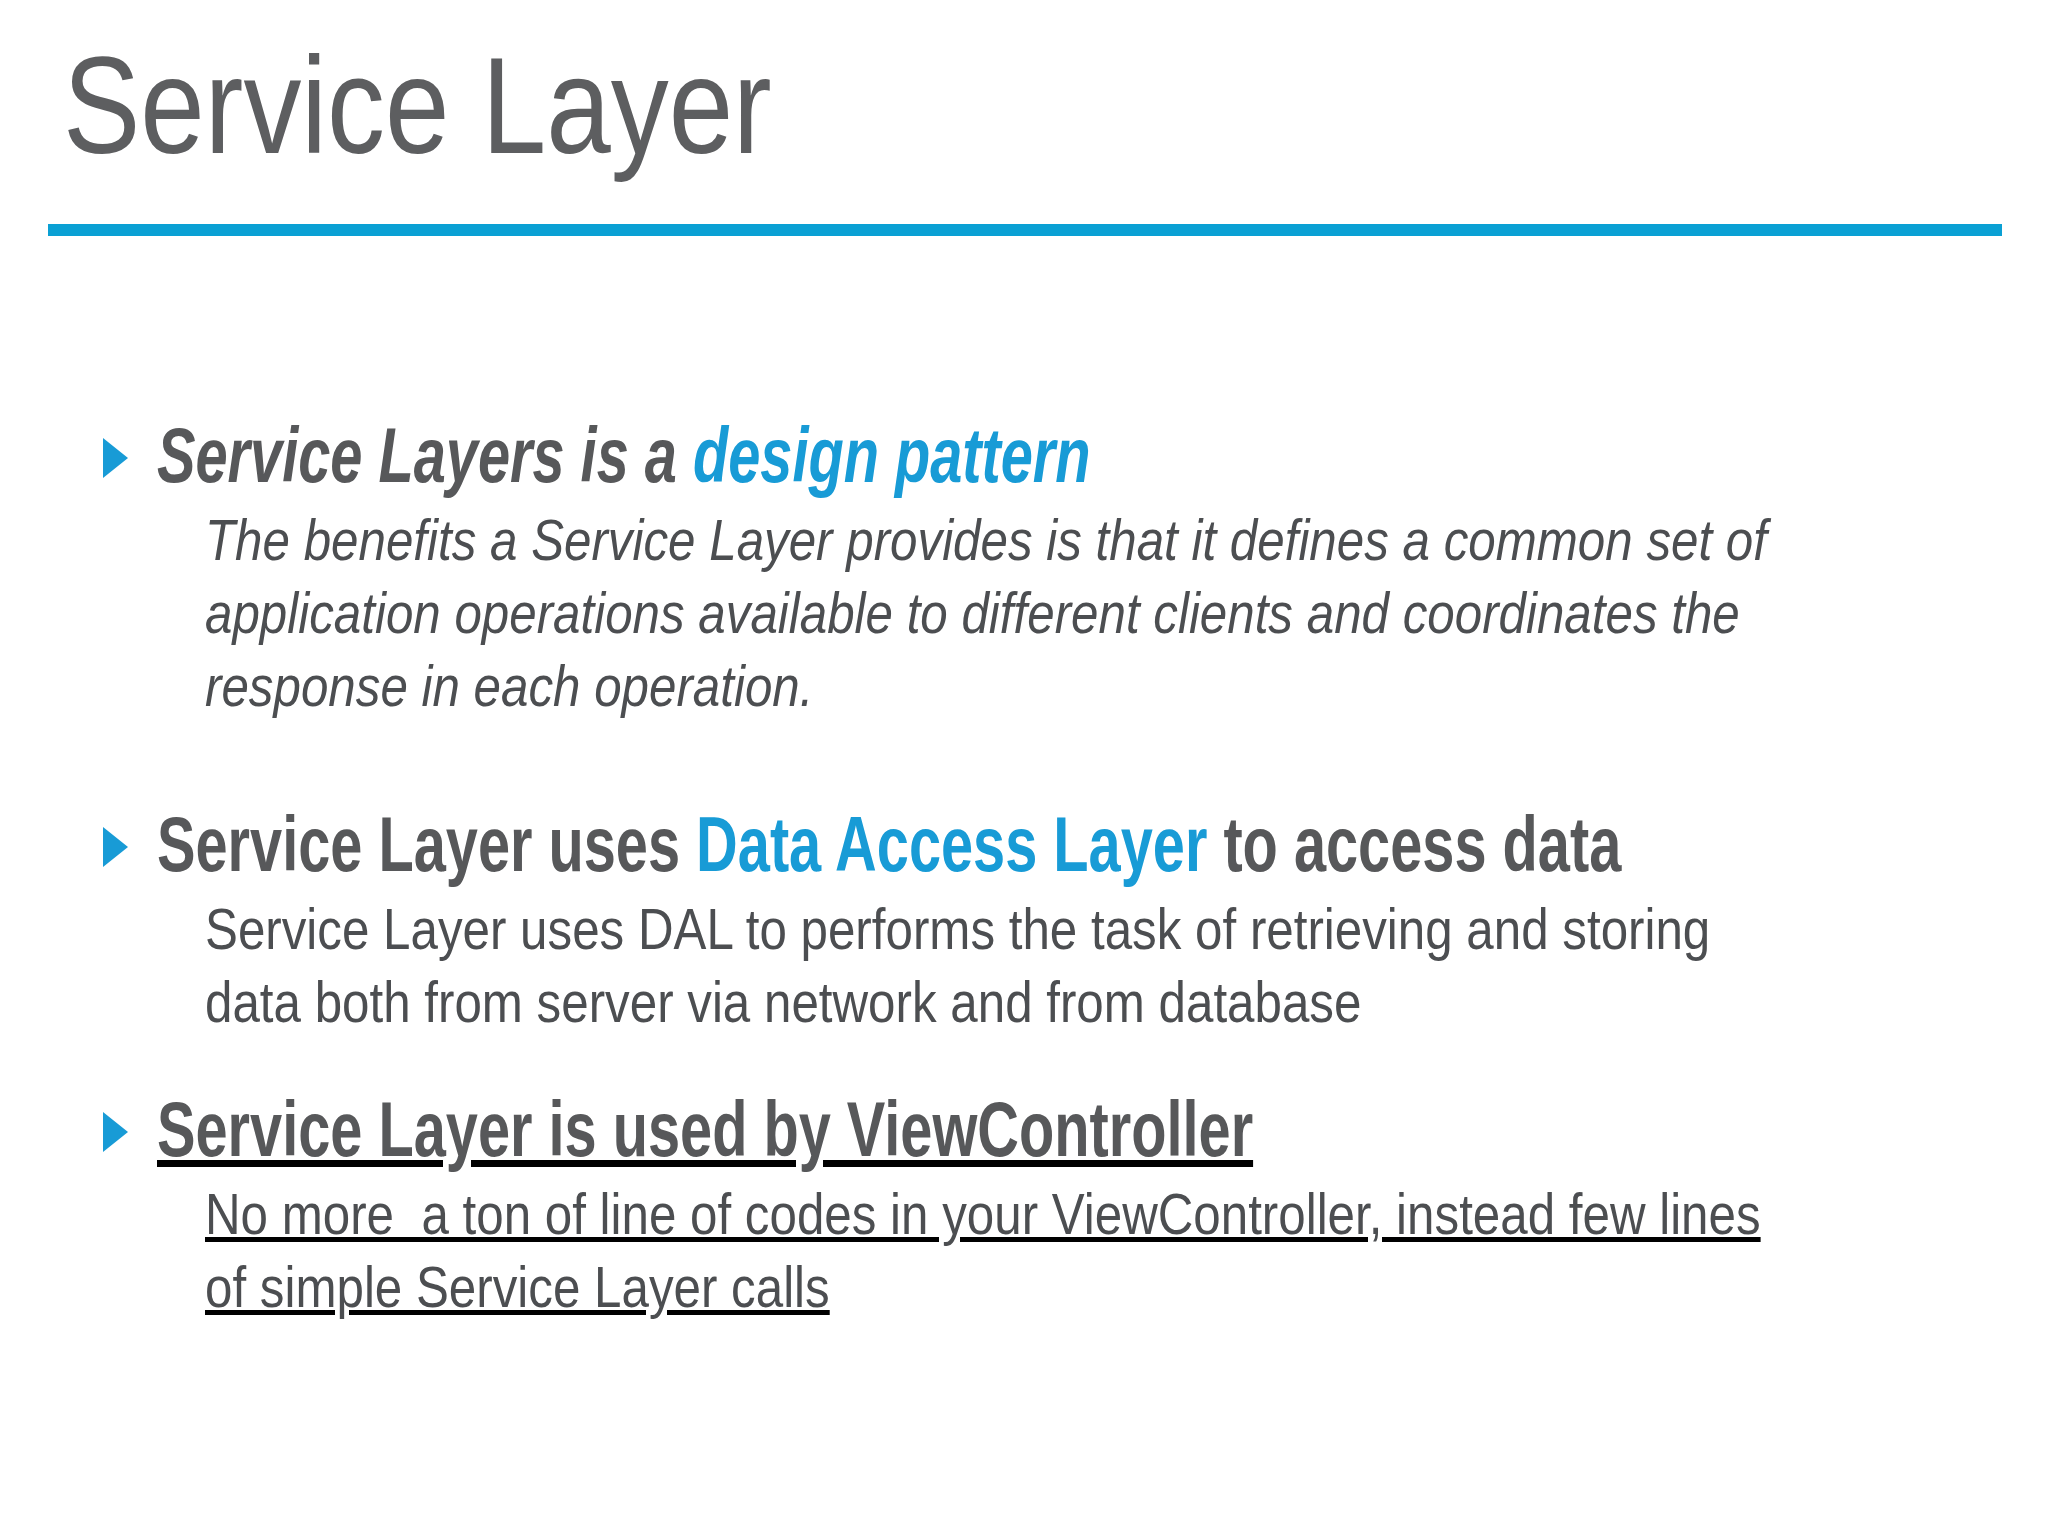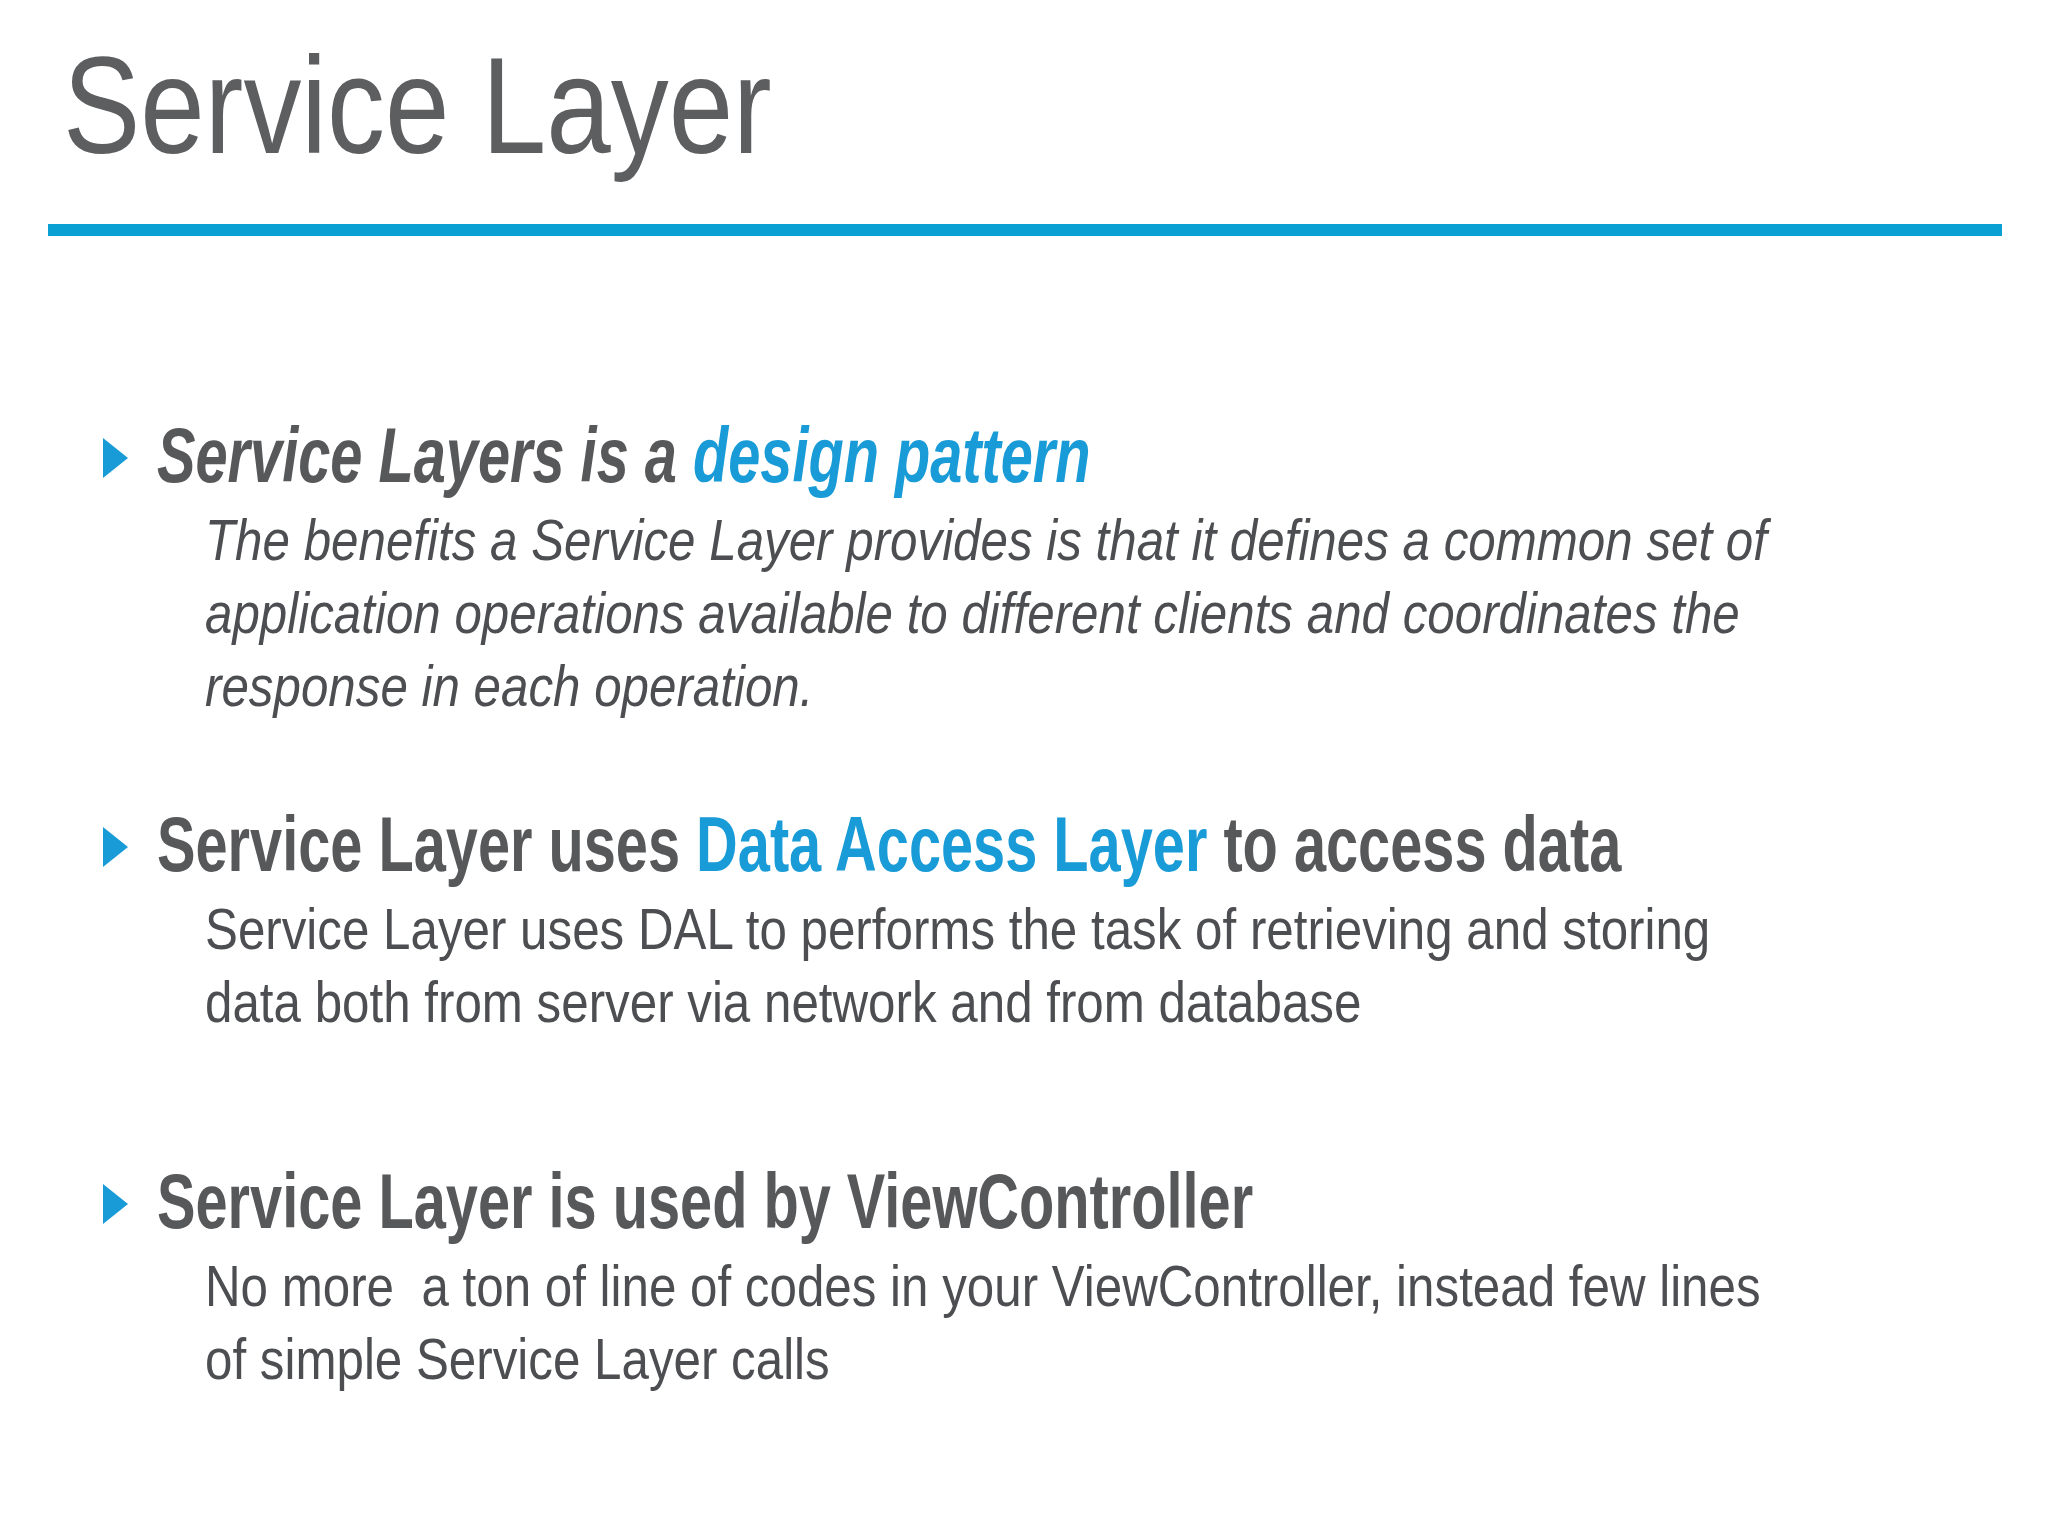--- a/index.html
+++ b/index.html
@@ -36,21 +36,21 @@
     width: 1954px;
     height: 12px;
     background: #0aa0d4;
   }
   .bullet {
     position: absolute;
     left: 103px;
   }
   #bullet-1 { top: 412px; font-style: italic; }
   #bullet-2 { top: 801px; }
-  #bullet-3 { top: 1158px; }
+  #bullet-3 { top: 1086px; text-decoration: underline; }
   .arrow {
     position: absolute;
     left: 0;
     top: 26px;
     width: 0;
     height: 0;
     border-top: 20px solid transparent;
     border-bottom: 20px solid transparent;
     border-left: 25px solid #189bd6;
   }

